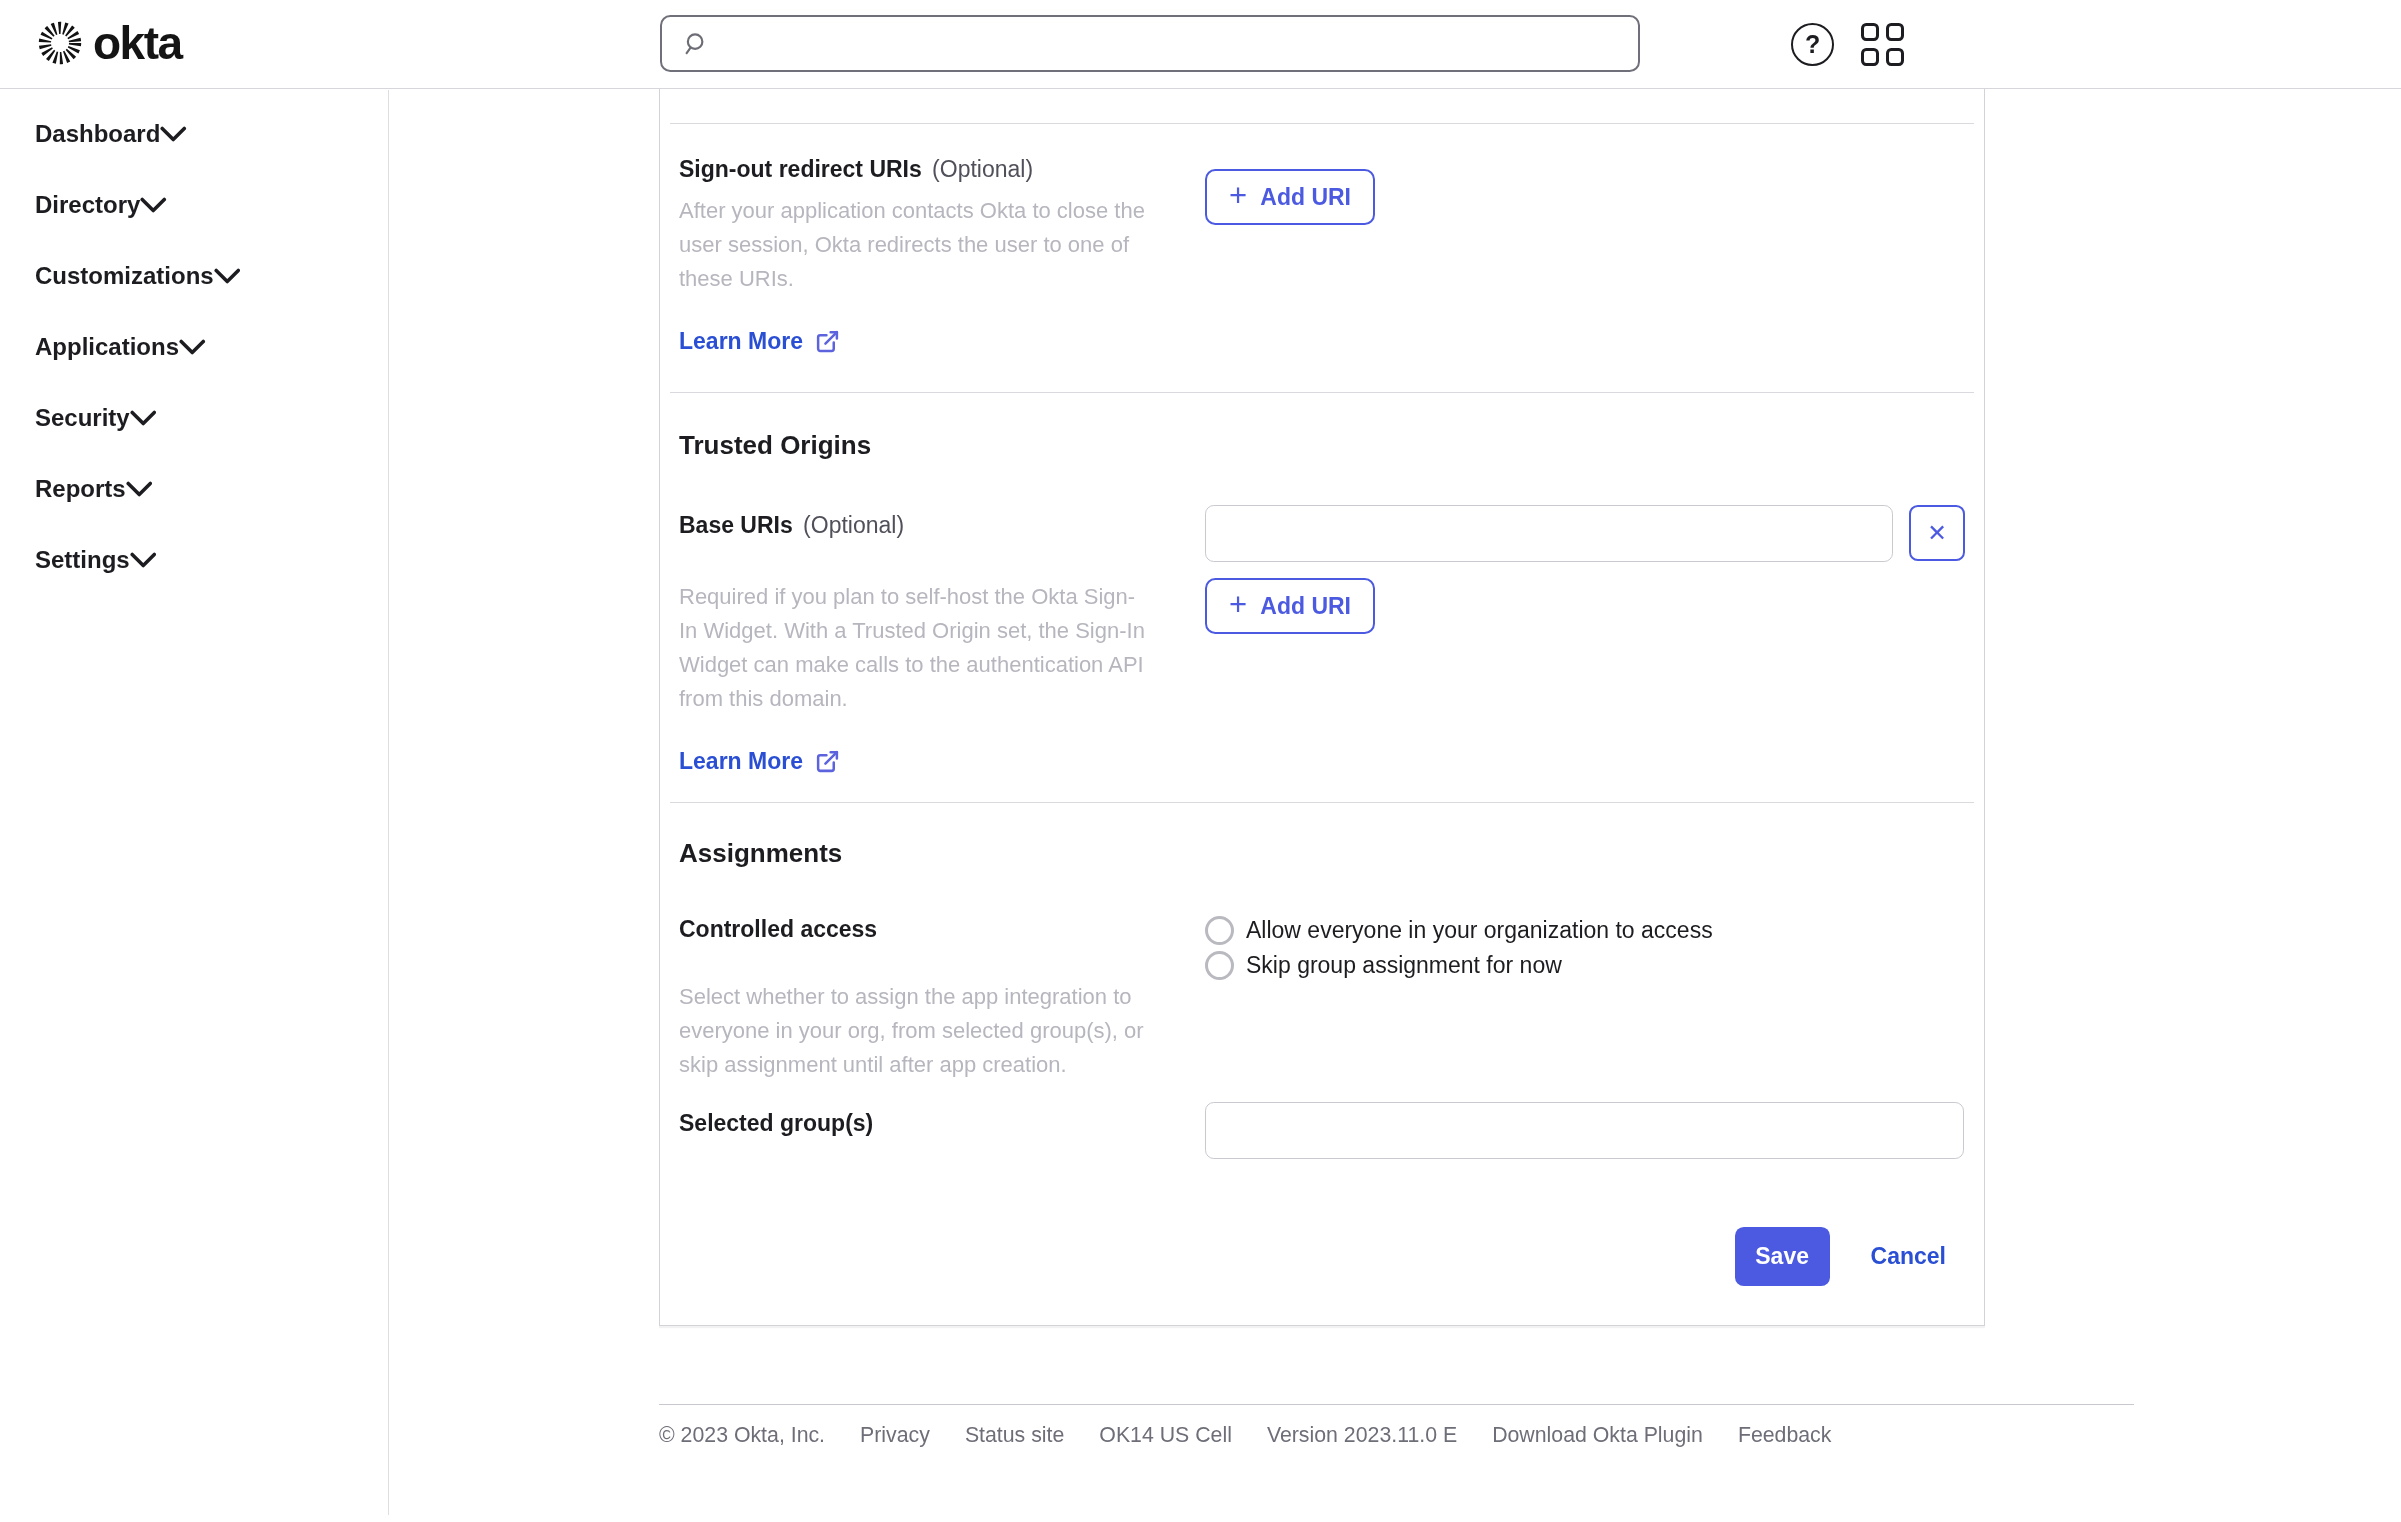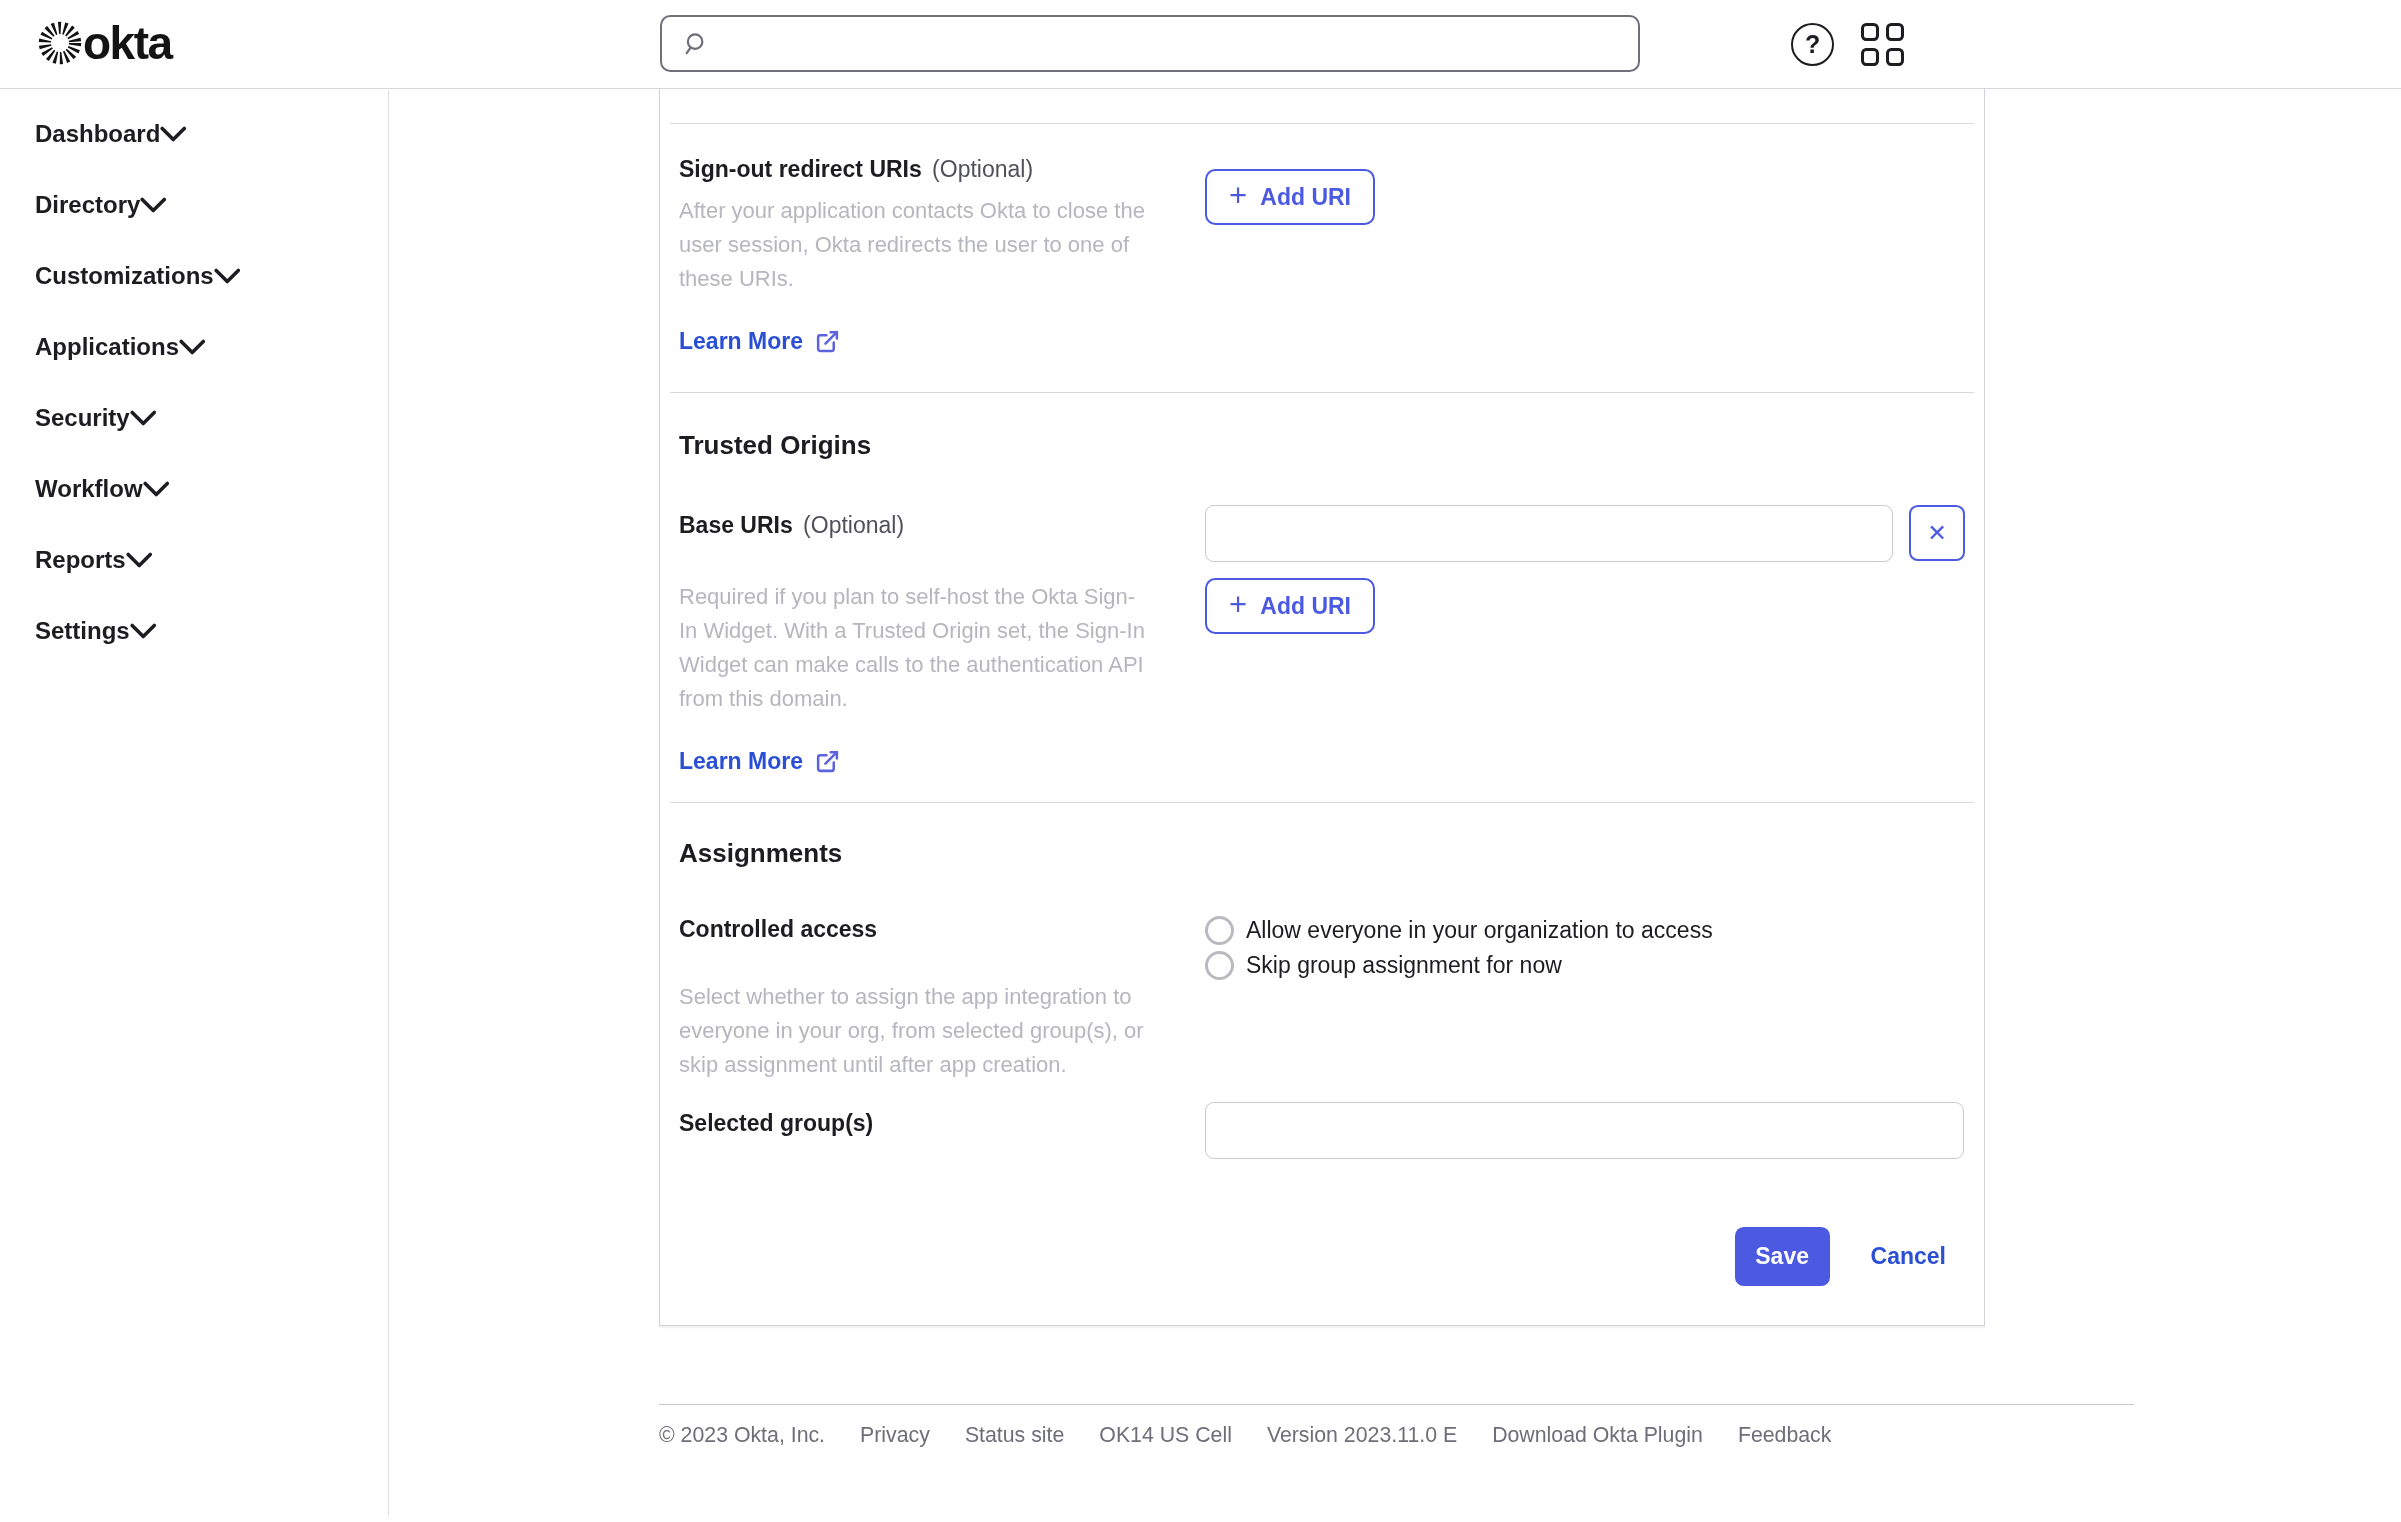--- a/index.html
+++ b/index.html
@@ -10,21 +10,21 @@
     --search-border:#70707a; --placeholder:#8f8f98; --radio-off:#b9b9c0;
   }
   *{margin:0;padding:0;box-sizing:border-box}
   html,body{width:2401px;height:1523px;overflow:hidden;background:#fff;
     font-family:"Liberation Sans", sans-serif; color:var(--text);}
   .stage{position:relative;width:2401px;height:1523px;background:#fff;}
 
   
   .header{position:absolute;left:0;top:0;width:2401px;height:89px;background:#fff;
     border-bottom:1.5px solid var(--border-header);}
-  .logo{position:absolute;left:37px;top:20px;display:flex;align-items:center;gap:0;cursor:pointer;}
+  .logo{position:absolute;left:37px;top:20px;display:flex;align-items:center;gap:10px;cursor:pointer;}
   .logo svg{display:block}
   .wordmark{font-size:46px;font-weight:700;letter-spacing:-1.5px;color:#141414;line-height:1;}
   .searchbox{position:absolute;left:660px;top:14.7px;width:980px;height:57px;
     border:2.2px solid var(--search-border);border-radius:10.3px;background:#fff;
     display:flex;align-items:center;padding:0 17.7px;gap:16px;}
   .searchbox input{flex:1;border:none;outline:none;font-size:23px;color:var(--text);
     font-family:"Liberation Sans", sans-serif;background:transparent;}
   .searchbox input::placeholder{color:var(--placeholder)}
   .hdr-icons{position:absolute;right:497px;top:0;height:89px;display:flex;align-items:center;gap:26.5px;}
   .help-btn{width:43px;height:43px;border:2.9px solid var(--text);border-radius:50%;
@@ -165,26 +165,20 @@
           <path d="M2 2 L12 12 L22 2"></path>
         </svg>
     </div>
     <div class="side-item">
       <span class="side-label">Security</span>
       <svg class="chev" viewBox="0 0 24 14">
           <path d="M2 2 L12 12 L22 2"></path>
         </svg>
     </div>
     <div class="side-item">
-      <span class="side-label">Workflow</span>
-      <svg class="chev" viewBox="0 0 24 14">
-          <path d="M2 2 L12 12 L22 2"></path>
-        </svg>
-    </div>
-    <div class="side-item">
       <span class="side-label">Reports</span>
       <svg class="chev" viewBox="0 0 24 14">
           <path d="M2 2 L12 12 L22 2"></path>
         </svg>
     </div>
     <div class="side-item">
       <span class="side-label">Settings</span>
       <svg class="chev" viewBox="0 0 24 14">
           <path d="M2 2 L12 12 L22 2"></path>
         </svg>

